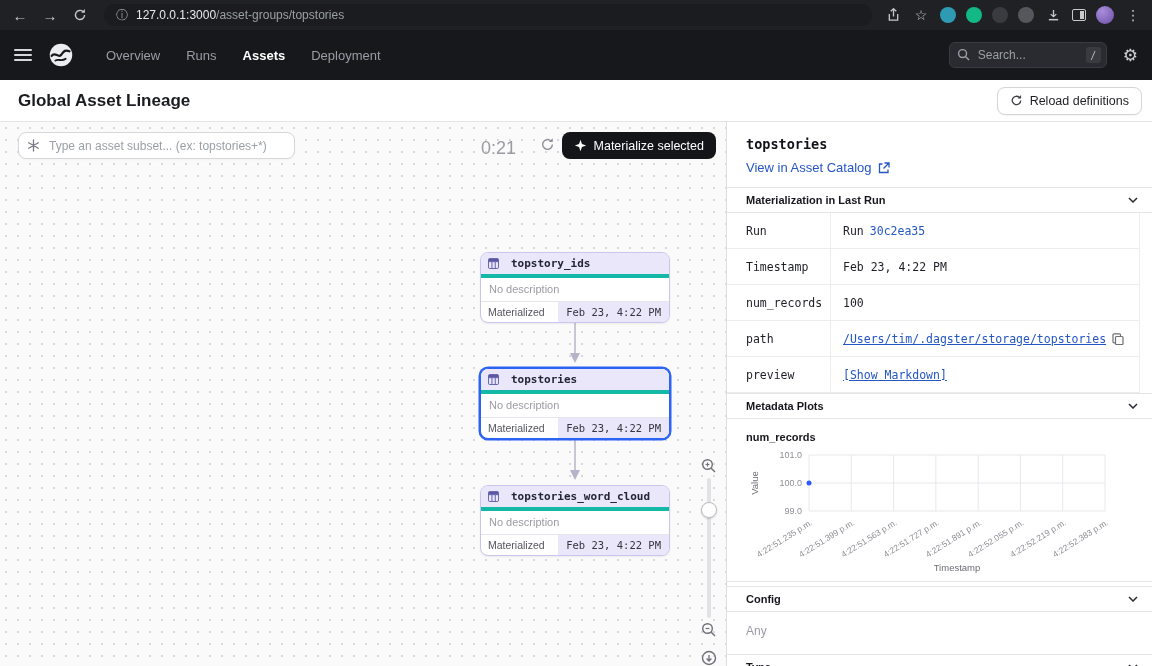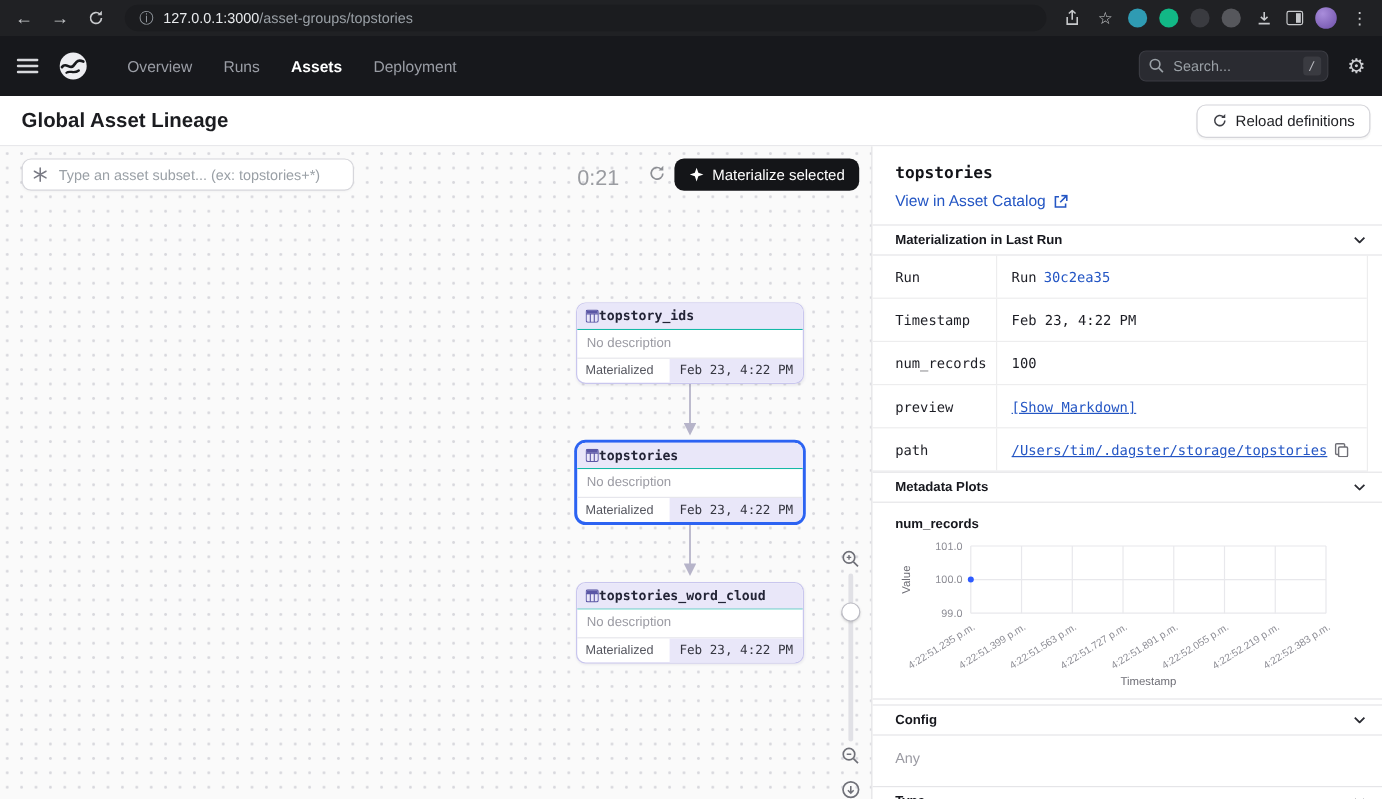--- a/index.html
+++ b/index.html
@@ -62,21 +62,21 @@
   .canvas-timer { position:absolute; left:481px; top:16px; font-size:18px; color:#9a9ca1; }
   .canvas-refresh { position:absolute; left:540px; top:15px; color:#8e9095; width:16px; height:16px; cursor:pointer; }
   .materialize-btn { position:absolute; right:10px; top:10px; height:27px; display:flex; align-items:center; gap:7px;
     background:#141518; color:#fff; border:none; border-radius:8px; padding:0 12px; font-size:12.5px; cursor:pointer;
     font-family:"Liberation Sans",sans-serif; }
   .edges { position:absolute; left:0; top:0; pointer-events:none; }
 
   .node { position:absolute; left:480px; width:190px; background:#fff; border:1px solid #c9c6ee; border-radius:8px;
     box-shadow:0 1px 2px rgba(40,40,80,0.07); cursor:pointer; }
   .node.selected { border-color:#2c63f2; box-shadow:0 0 0 1.5px #2c63f2; }
-  .node-header { display:flex; align-items:center; gap:0; background:#e9e7f9; border-bottom:1px solid #14b8a6;
+  .node-header { display:flex; align-items:center; gap:12px; background:#e9e7f9; border-bottom:4px solid #14b8a6;
     border-radius:7px 7px 0 0; padding:4px 7px; }
   .node-name { font-family:"DejaVu Sans Mono",monospace; font-size:11px; font-weight:bold; color:#232436; }
   .node-desc { font-size:11px; color:#9b9ba3; padding:5px 8px 6px; }
   .node-footer { display:flex; align-items:flex-start; border-top:1px solid #e6e6ec; font-size:10.5px; }
   .node-status { color:#54555e; padding:4px 7px; }
   .node-time { margin-left:auto; background:#e9e7f9; color:#34353f; padding:4px 8px; border-radius:0 0 7px 0;
     font-family:"DejaVu Sans Mono",monospace; }
 
   .zoom-col { position:absolute; right:6px; top:336px; width:22px; }
   .zoom-icon { color:#6f7078; width:16px; height:16px; margin:0 auto; display:block; cursor:pointer; }
@@ -324,33 +324,33 @@
         </div>
         <div class="kv-row">
           <div class="kv-key">Timestamp</div>
           <div class="kv-val">Feb 23, 4:22 PM</div>
         </div>
         <div class="kv-row">
           <div class="kv-key">num_records</div>
           <div class="kv-val">100</div>
         </div>
         <div class="kv-row">
-          <div class="kv-key">preview</div>
-          <div class="kv-val">
-            <a class="lnk ul">[Show Markdown]</a>
-          </div>
-        </div>
-        <div class="kv-row">
           <div class="kv-key">path</div>
           <div class="kv-val">
             <a class="lnk ul">/Users/tim/.dagster/storage/topstories</a>
             <svg class="copy-icon" width="12" height="12" viewBox="0 0 12 12">
                 <rect x="3.5" y="3.5" width="7.5" height="8" rx="1" fill="none" stroke="currentColor" stroke-width="1.2"></rect>
                 <path d="M8.5 3.5V1.8A1 1 0 0 0 7.5 .8H2A1 1 0 0 0 1 1.8v7A1 1 0 0 0 2 9.8h1.5" fill="none" stroke="currentColor" stroke-width="1.2"></path>
               </svg>
+          </div>
+        </div>
+        <div class="kv-row">
+          <div class="kv-key">preview</div>
+          <div class="kv-val">
+            <a class="lnk ul">[Show Markdown]</a>
           </div>
         </div>
       </div>
 
       <div class="sec-bar tight">
         <span class="sec-title">Metadata Plots</span>
         <svg class="chev" width="10" height="6" viewBox="0 0 10 6">
             <path d="M1 1l4 4 4-4" fill="none" stroke="#2b2c33" stroke-width="1.5"></path>
           </svg>
       </div>

